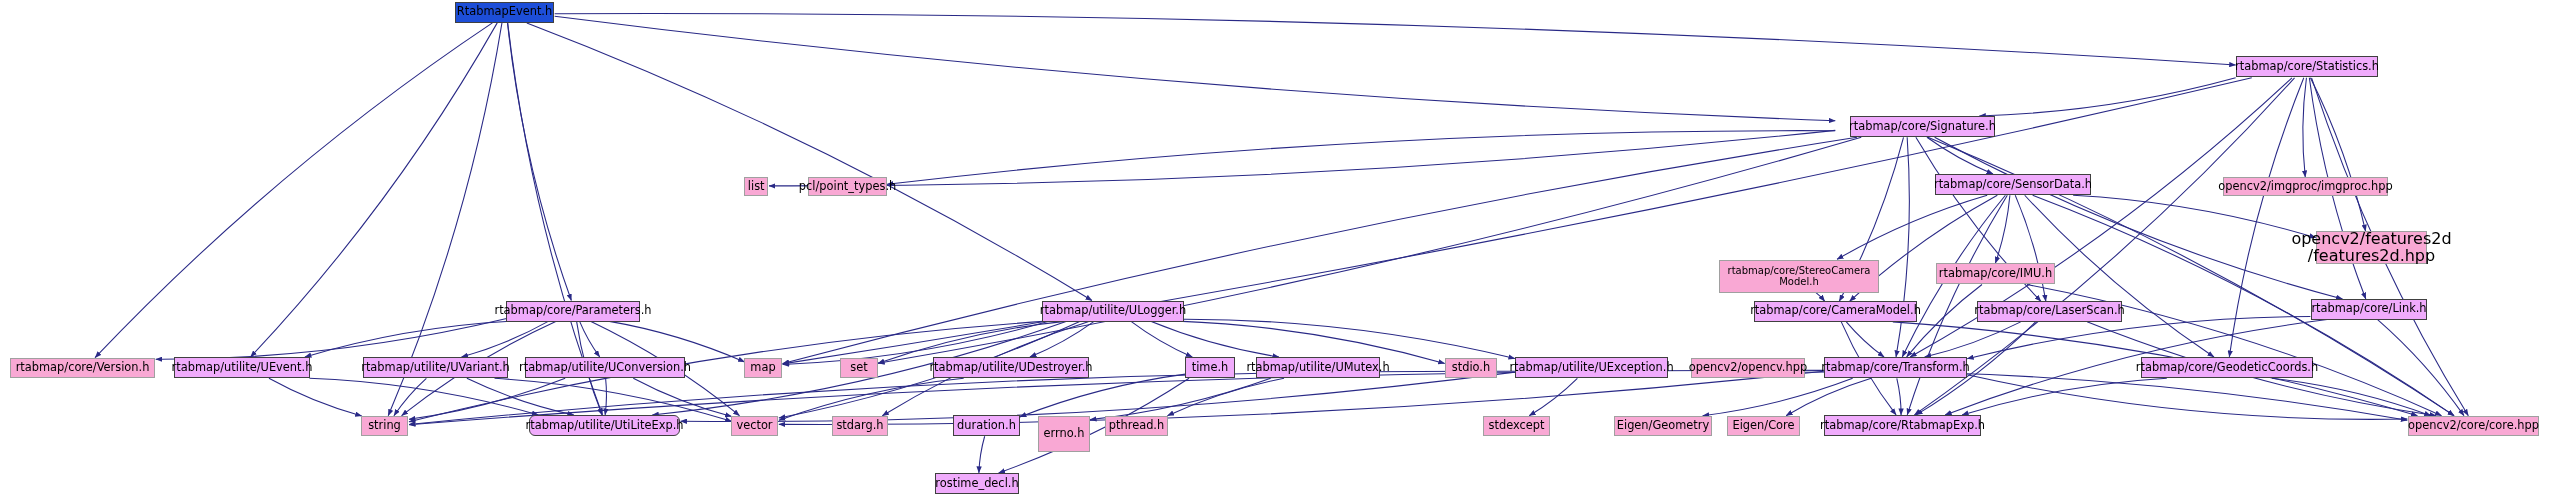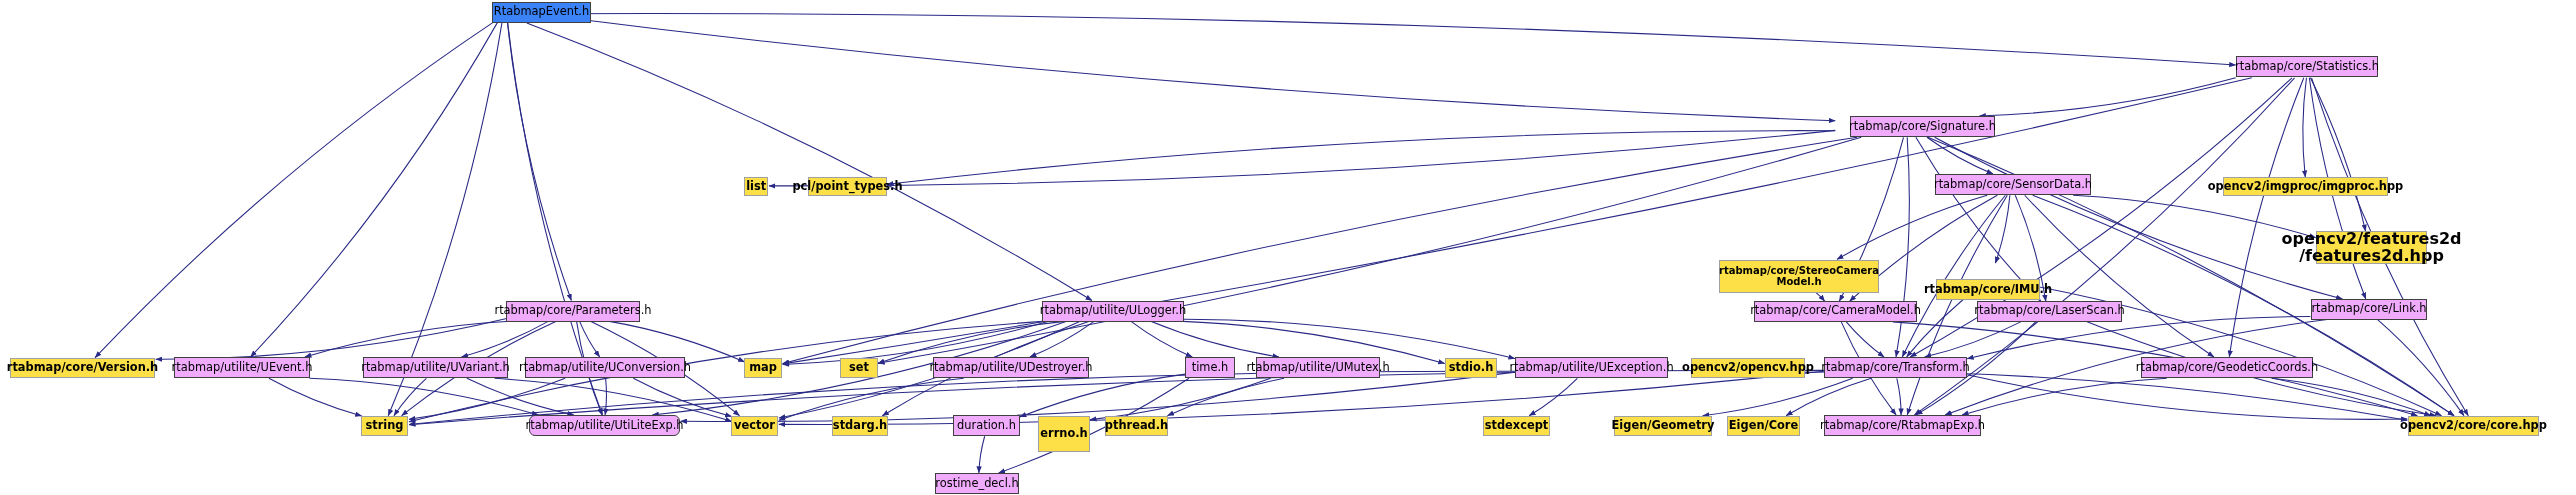--- a/index.html
+++ b/index.html
@@ -2,23 +2,23 @@
 <html style="font-size:12.2px"><head>
 <meta charset="utf-8">
 <style>
   html,body{margin:0;padding:0;background:#ffffff;}
   #canvas{position:relative;width:2576px;height:495px;background:#ffffff;
           font-family:"DejaVu Sans","Liberation Sans",sans-serif;overflow:hidden;}
   svg#edges{position:absolute;left:0;top:0;width:2576px;height:495px;pointer-events:none;}
   .node{position:absolute;box-sizing:border-box;display:flex;align-items:center;
         justify-content:center;text-align:center;line-height:1.05;
         font-size:11.4px;color:#000000;white-space:pre-line;padding:0 3.1px;}
-  .node.plain{border:0.8px solid #a0a0a0;background:#fde047;font-weight:bold;}
+  .node.plain{border:0.8px solid #a0a0a0;background:#f9a8d4;}
   .node.bold{border:1.5px solid #404040;background:#f0abfc;}
-  .node.root{border:1.5px solid #404040;background:#3b82f6;margin-left:37px;}
+  .node.root{border:1.5px solid #404040;background:#1d4ed8;}
 </style>
 </head>
 <body>
 
 <div id="canvas">
   <svg id="edges" viewBox="0 0 3375 649" width="2576" height="495">
     <defs>
       <marker id="arrow" markerWidth="9" markerHeight="7" refX="8.5" refY="3.5" orient="auto" markerUnits="userSpaceOnUse">
         <path d="M0,0 L9,3.5 L0,7 z" fill="#292986"></path>
       </marker>
@@ -124,21 +124,21 @@
       <div class="node bold" style="left: 2236px; top: 56px; width: 142px; height: 21.4px;">rtabmap/core/Statistics.h</div>
       <div class="node bold" style="left: 1836px; top: 116px; width: 145px; height: 21.4px; margin-left: 14px;">rtabmap/core/Signature.h</div>
       <div class="node plain" style="left: 2223px; top: 177px; width: 165px; height: 19px;">opencv2/imgproc/imgproc.hpp</div>
       <div class="node plain" style="left: 744px; top: 177px; width: 24.4px; height: 19px;">list</div>
       <div class="node plain" style="left: 808px; top: 177px; width: 79px; height: 19px;">pcl/point_types.h</div>
       <div class="node bold" style="left: 1935px; top: 174px; width: 156px; height: 21.4px;">rtabmap/core/SensorData.h</div>
       <div class="node plain" style="left: 2316px; top: 231px; width: 111px; height: 33px; font-size: 16px;">opencv2/features2d
 /features2d.hpp</div>
       <div class="node plain" style="left: 1719px; top: 260px; width: 160px; height: 33px; font-size: 10px;">rtabmap/core/StereoCamera
 Model.h</div>
-      <div class="node plain" style="left: 1936px; top: 263px; width: 104px; height: 21.4px; margin-top: 16px;">rtabmap/core/IMU.h</div>
+      <div class="node plain" style="left: 1936px; top: 263px; width: 119px; height: 21.4px;">rtabmap/core/IMU.h</div>
       <div class="node bold" style="left: 506px; top: 301px; width: 134px; height: 20.6px;">rtabmap/core/Parameters.h</div>
       <div class="node bold" style="left: 1042px; top: 301px; width: 142px; height: 20.6px;">rtabmap/utilite/ULogger.h</div>
       <div class="node bold" style="left: 1754px; top: 301px; width: 163px; height: 20.6px;">rtabmap/core/CameraModel.h</div>
       <div class="node bold" style="left: 1977px; top: 301px; width: 145px; height: 20.6px;">rtabmap/core/LaserScan.h</div>
       <div class="node bold" style="left: 2311px; top: 299px; width: 116px; height: 20.6px;">rtabmap/core/Link.h</div>
       <div class="node plain" style="left: 10px; top: 358px; width: 145px; height: 20px;">rtabmap/core/Version.h</div>
       <div class="node bold" style="left: 174px; top: 357px; width: 136px; height: 21.4px;">rtabmap/utilite/UEvent.h</div>
       <div class="node bold" style="left: 363px; top: 357px; width: 145px; height: 21.4px;">rtabmap/utilite/UVariant.h</div>
       <div class="node bold" style="left: 525px; top: 357px; width: 160px; height: 21.4px;">rtabmap/utilite/UConversion.h</div>
       <div class="node plain" style="left: 744px; top: 358px; width: 38px; height: 20px;">map</div>

